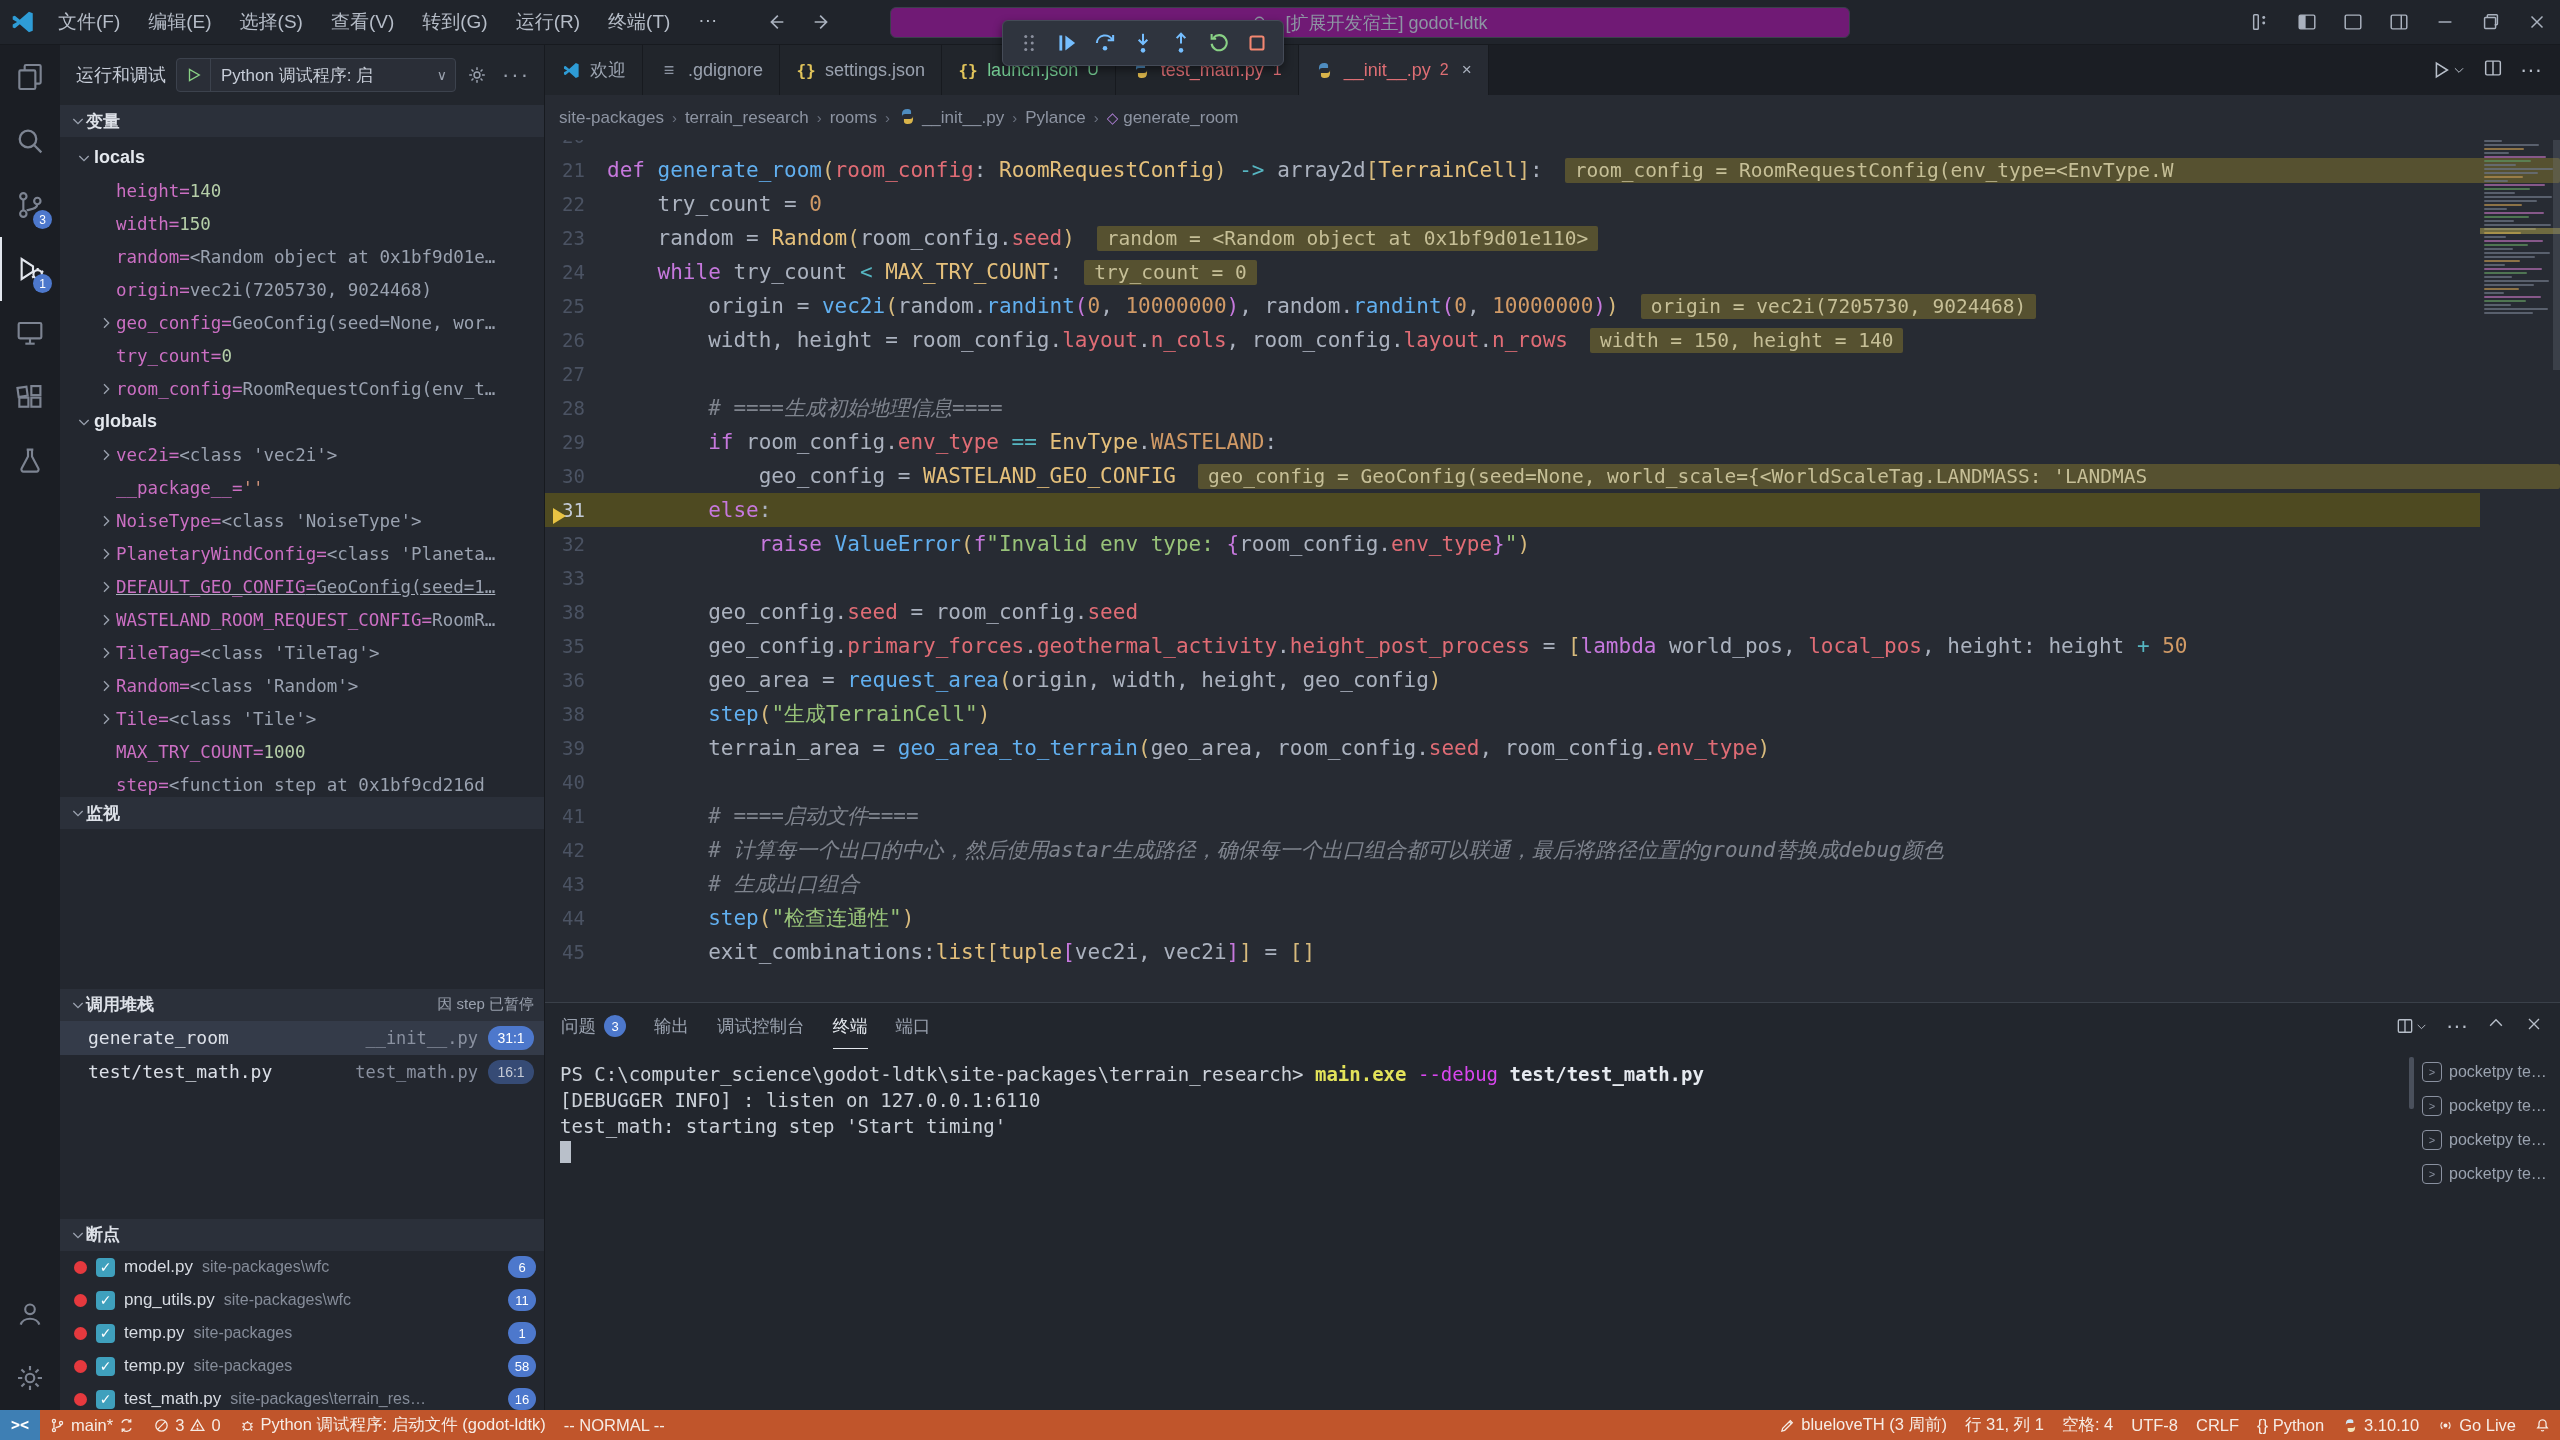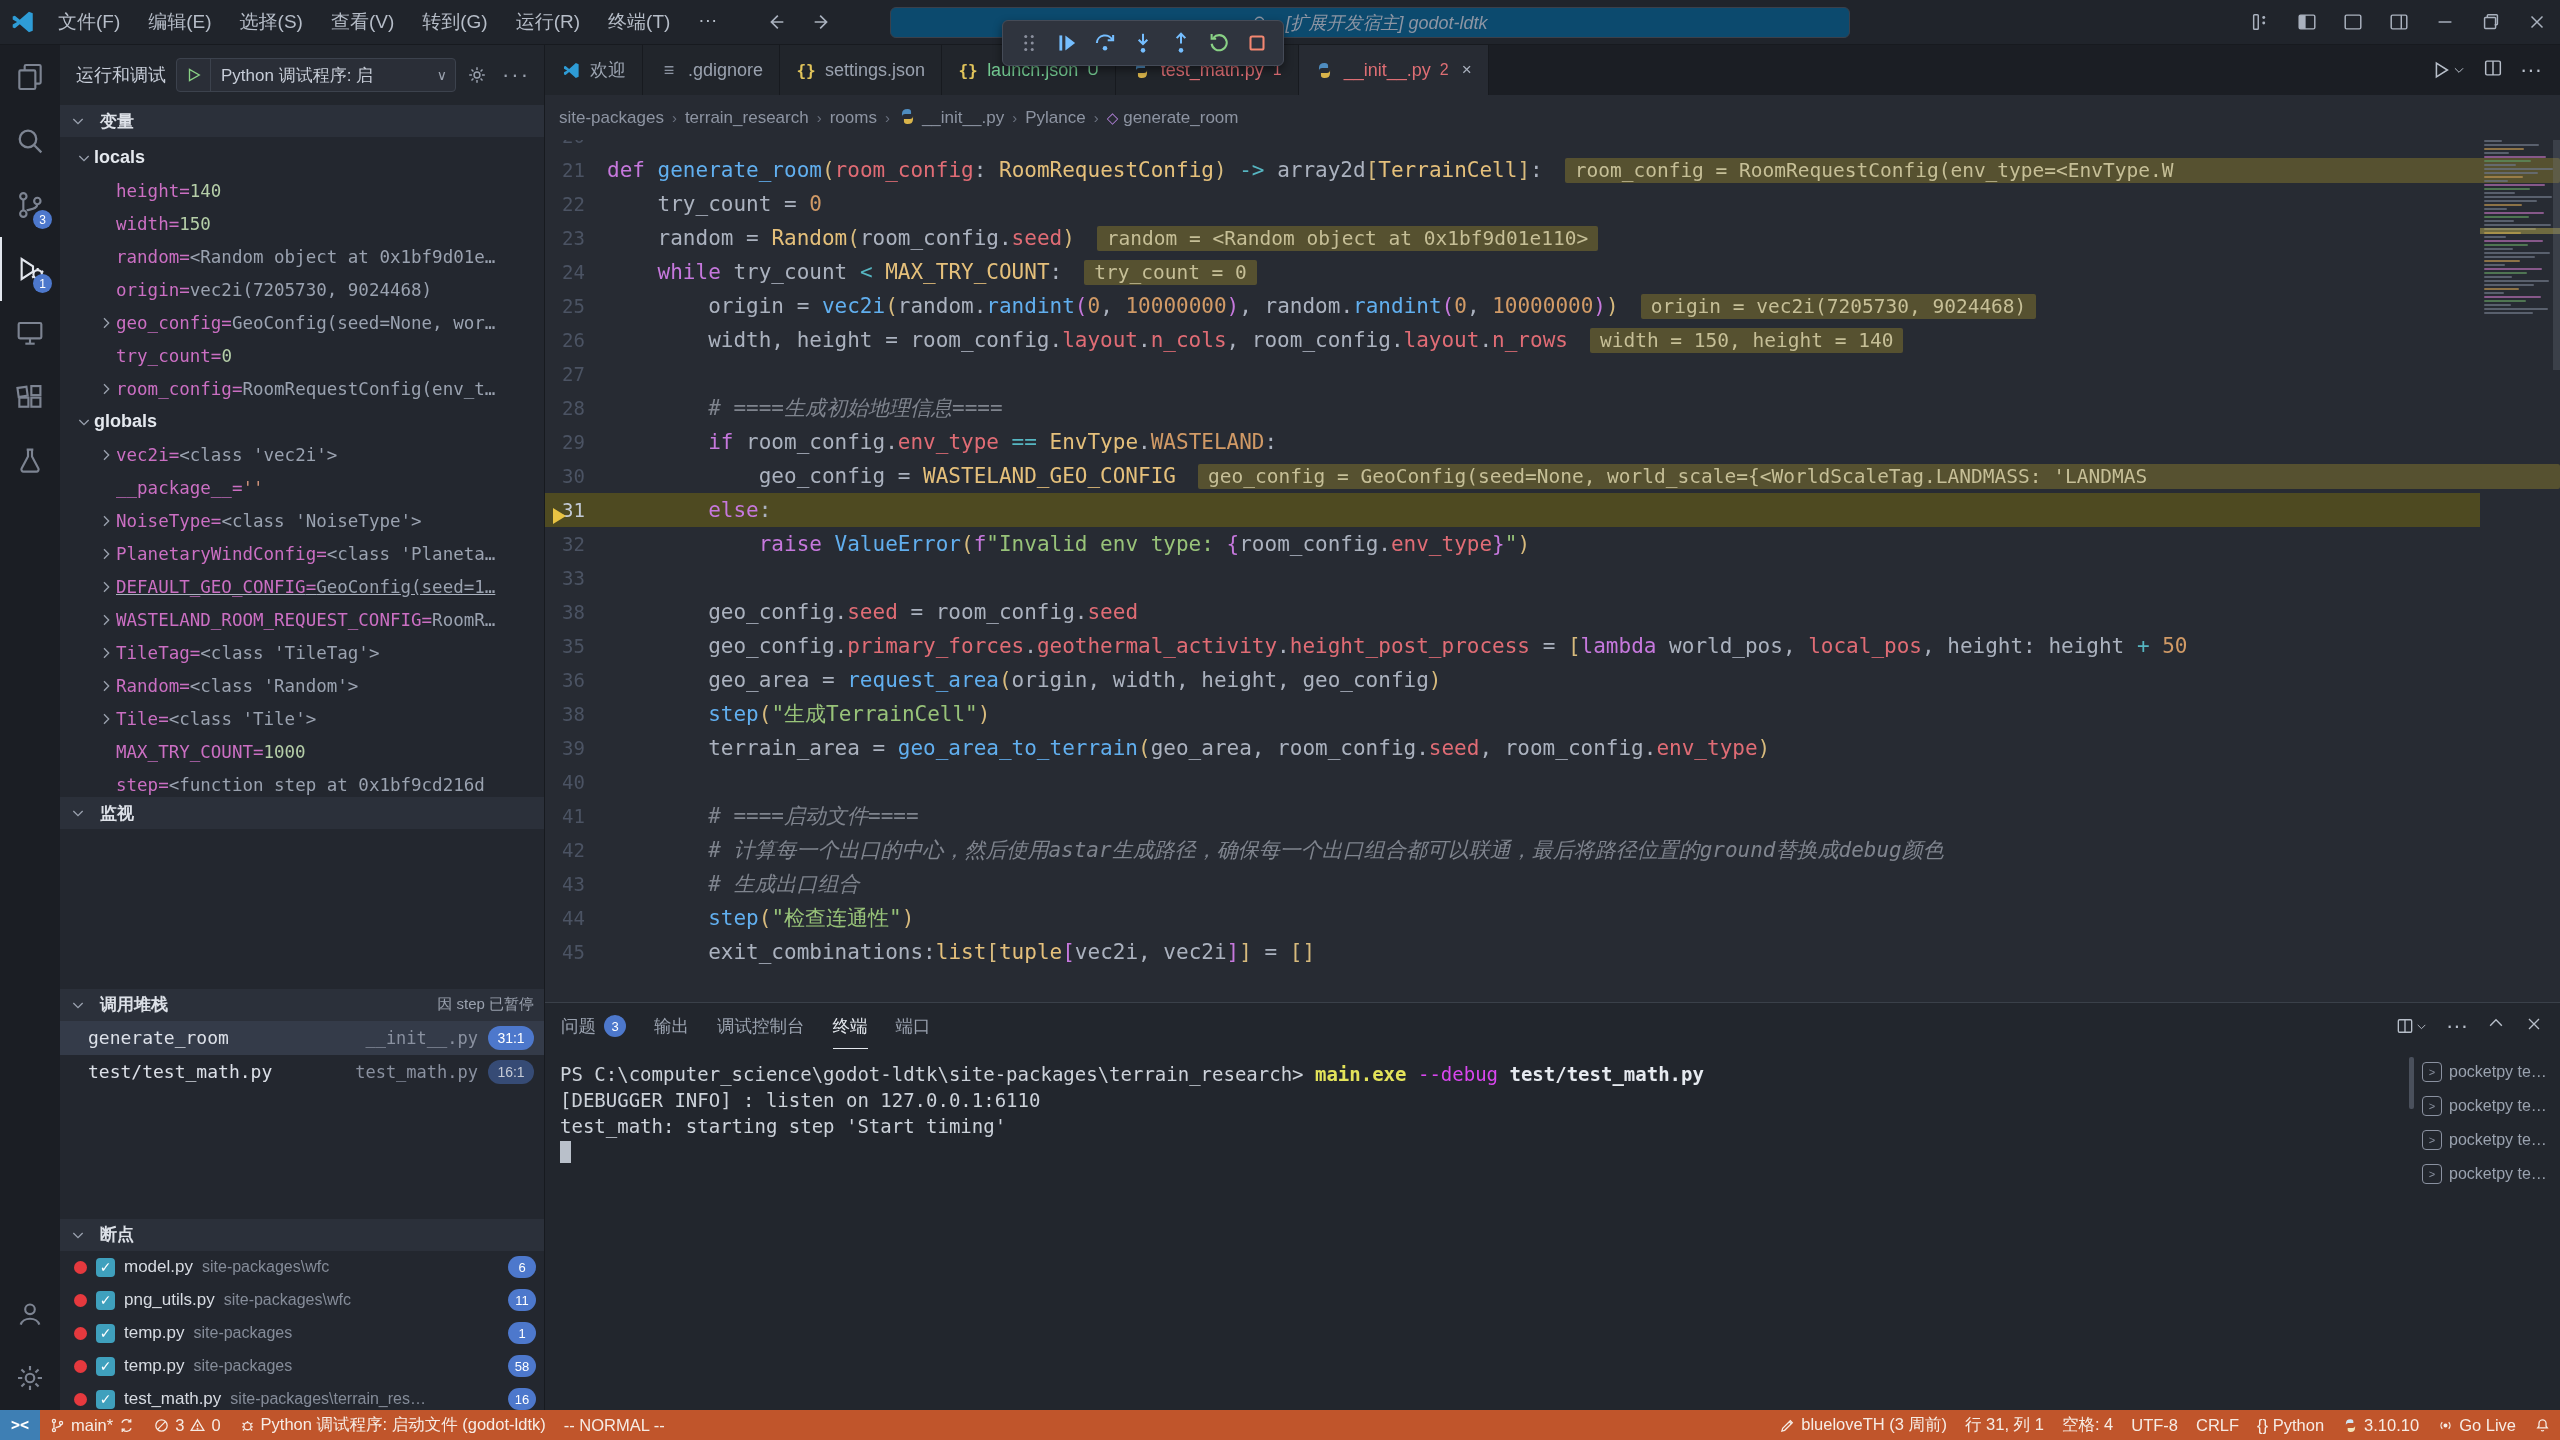--- a/index.html
+++ b/index.html
@@ -12,22 +12,22 @@
   *{margin:0;padding:0;box-sizing:border-box;}
   body{width:2560px;height:1440px;overflow:hidden;background:var(--bg-dark);
        font-family:"Liberation Sans","DejaVu Sans",sans-serif;color:var(--fg);-webkit-font-smoothing:antialiased;}
   .app{width:2560px;height:1440px;display:flex;flex-direction:column;position:relative;}
 
   
   .titlebar{height:45px;background:#20242b;display:flex;align-items:center;flex:none;position:relative;border-bottom:1px solid var(--border);}
   .tb-logo{width:46px;display:flex;justify-content:center;}
   .menus{display:flex;gap:4px;font-size:19px;color:#b6bdc8;}
   .menus .menu-item{padding:4px 12px;border-radius:5px;cursor:default;}
-  .search-box{position:absolute;left:890px;top:7px;width:960px;height:31px;background:#0c4a6e;border:1px solid #3a404b;border-radius:6px;
-    display:flex;align-items:center;justify-content:center;gap:16px;color:#8d95a3;font-size:18px;font-style:italic;}
+  .search-box{position:absolute;left:890px;top:7px;width:960px;height:31px;background:#701a75;border:1px solid #3a404b;border-radius:6px;
+    display:flex;align-items:center;justify-content:center;gap:16px;color:#8d95a3;font-size:18px;}
   .tb-right{margin-left:auto;display:flex;align-items:center;height:100%;}
   .tb-ic{width:46px;height:45px;display:flex;align-items:center;justify-content:center;color:#aab2bf;}
   .tb-ic svg{width:22px;height:22px;}
 
   
   .debug-toolbar{position:absolute;left:1002px;top:20px;z-index:50;height:46px;display:flex;align-items:center;gap:6px;
     background:#2f343e;border:1px solid #454b57;border-radius:6px;padding:0 10px;box-shadow:0 4px 10px rgba(0,0,0,.45);}
   .dtb{width:32px;height:34px;display:flex;align-items:center;justify-content:center;border-radius:5px;}
   .dtb svg{width:26px;height:26px;}
 
@@ -46,21 +46,21 @@
   .side-toolbar{height:60px;display:flex;align-items:center;padding:0 10px 0 16px;gap:10px;flex:none;}
   .side-title{font-size:18px;color:#c7cdd8;white-space:nowrap;}
   .cfg-select{display:flex;align-items:center;height:34px;background:#2a2e37;border:1px solid #3c424d;border-radius:4px;overflow:hidden;flex:1;min-width:0;}
   .cfg-play{width:34px;display:flex;align-items:center;justify-content:center;color:#89d185;border-right:1px solid #3c424d;height:100%;}
   .cfg-label{padding:0 6px 0 10px;white-space:nowrap;overflow:hidden;max-width:170px;color:#c7cdd8;font-size:17px;}
   .cfg-chev{margin-left:auto;padding-right:8px;color:#9aa1ae;font-size:14px;}
   .side-gear{color:#9aa1ae;display:flex;}
   .side-gear svg{width:22px;height:22px;}
   .side-dots{color:#9aa1ae;font-size:22px;letter-spacing:2px;padding:0 4px;}
 
-  .sect-header{height:32px;background:var(--bg-header);display:flex;align-items:center;gap:14px;padding:0 10px;flex:none;
+  .sect-header{height:32px;background:var(--bg-header);display:flex;align-items:center;gap:0;padding:0 10px;flex:none;
     font-weight:bold;font-size:17px;color:#dde1e8;}
   .sect-note{margin-left:auto;font-weight:normal;font-size:15px;color:#9aa1ae;white-space:nowrap;}
   .chev{width:16px;height:16px;flex:none;color:#9aa1ae;}
   .tree{background:#23272f;overflow:hidden;font-family:"DejaVu Sans Mono",monospace;font-size:17.5px;}
   .tree.vars{height:660px;flex:none;padding-top:4px;}
   .tree.watch{flex:1;}
   .tree.stack{height:198px;flex:none;font-family:"DejaVu Sans Mono",monospace;}
   .tree.bps{flex:1;}
   .trow{height:33px;display:flex;align-items:center;white-space:nowrap;overflow:hidden;padding-right:6px;}
   .trow .tchev{width:20px;flex:none;color:#9aa1ae;display:flex;align-items:center;justify-content:center;}

